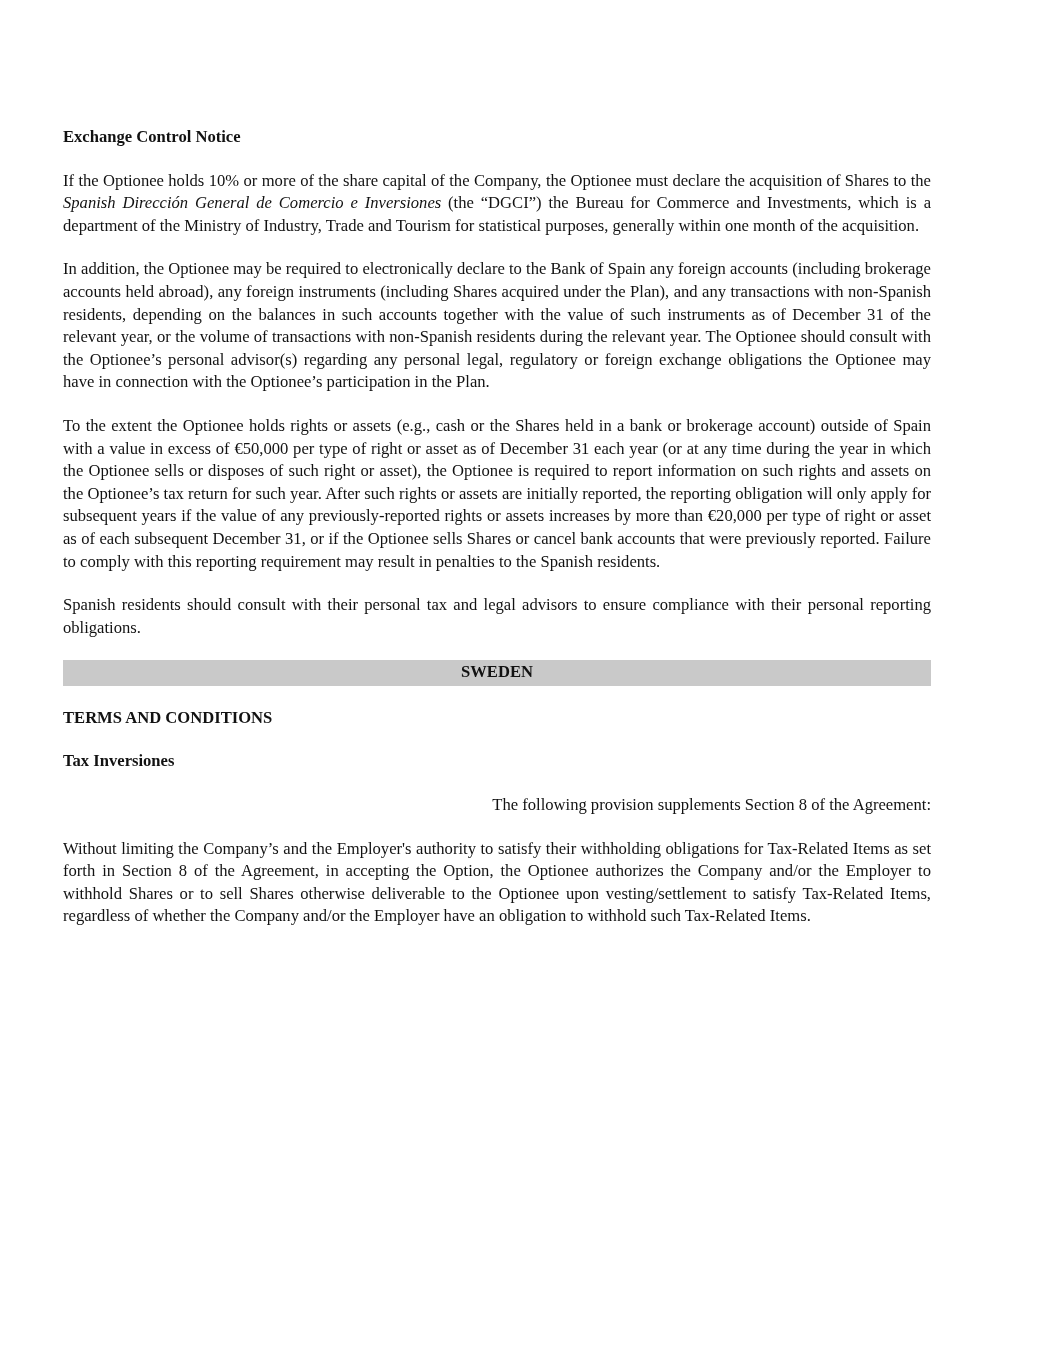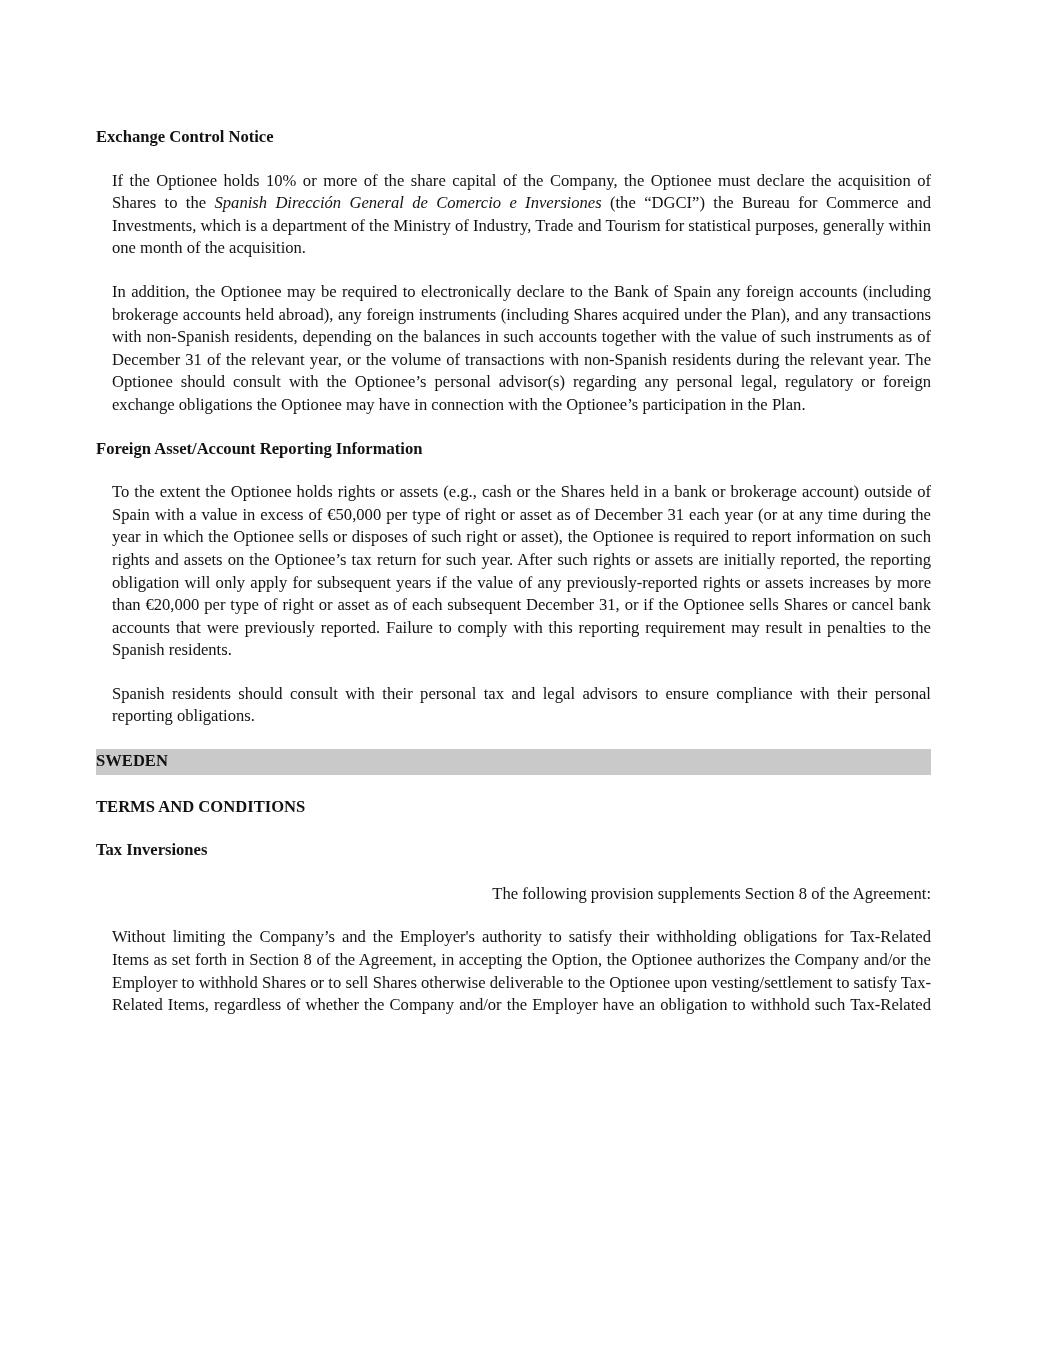--- a/index.html
+++ b/index.html
@@ -6,66 +6,65 @@
     margin: 0;
     padding: 0;
     background: #ffffff;
   }
   .doc-page {
     position: relative;
     width: 1055px;
     height: 1014px;
     background: #ffffff;
     box-sizing: border-box;
-    padding: 126px 124px 0 96px;
+    padding: 126px 124px 0 63px;
     font-family: "Liberation Serif", serif;
     font-size: 16.6px;
     line-height: 22.6px;
     color: #121212;
     overflow: hidden;
   }
   .heading {
     font-weight: bold;
     margin: 0 0 21px 0;
   }
   .heading-italic {
     font-weight: bold;
     margin: 0 0 21px 0;
   }
   .para {
     text-align: justify;
-    margin: 0 0 21px 16px;
+    margin: 0 0 21px 0;
   }
   .para-plain {
     text-align: right;
     margin: 0 0 21px 0;
   }
   .italic-run {
     font-style: italic;
   }
   .section-bar {
     background: #c9c9c9;
-    text-align: left;
+    text-align: center;
     font-weight: bold;
     margin: 0 0 21px 0;
     padding: 1px 0 2px 0;
   }
 </style>
 </head>
 <body>
 
 <div class="doc-page">
 
   <div class="heading">Exchange Control Notice</div>
 
   <p class="para"><span>If the Optionee holds 10% or more of the share capital of the Company, the Optionee must declare the acquisition of Shares to the </span><span class="italic-run">Spanish Dirección General de Comercio e Inversiones</span><span> (the “DGCI”) the Bureau for Commerce and Investments, which is a department of the Ministry of Industry, Trade and Tourism for statistical purposes, generally within one month of the acquisition.</span></p>
 
   <p class="para">In addition, the Optionee may be required to electronically declare to the Bank of Spain any foreign accounts (including brokerage accounts held abroad), any foreign instruments (including Shares acquired under the Plan), and any transactions with non-Spanish residents, depending on the balances in such accounts together with the value of such instruments as of December 31 of the relevant year, or the volume of transactions with non-Spanish residents during the relevant year. The Optionee should consult with the Optionee’s personal advisor(s) regarding any personal legal, regulatory or foreign exchange obligations the Optionee may have in connection with the Optionee’s participation in the Plan.</p>
 
-  <div class="heading">Foreign Asset/Account Reporting Information</div>
 
   <p class="para">To the extent the Optionee holds rights or assets (e.g., cash or the Shares held in a bank or brokerage account) outside of Spain with a value in excess of €50,000 per type of right or asset as of December 31 each year (or at any time during the year in which the Optionee sells or disposes of such right or asset), the Optionee is required to report information on such rights and assets on the Optionee’s tax return for such year.   After such rights or assets are initially reported, the reporting obligation will only apply for subsequent years if the value of any previously-reported rights or assets increases by more than €20,000 per type of right or asset as of each subsequent December 31, or if the Optionee sells Shares or cancel bank accounts that were previously reported. Failure to comply with this reporting requirement may result in penalties to the Spanish residents.</p>
 
   <p class="para">Spanish residents should consult with their personal tax and legal advisors to ensure compliance with their personal reporting obligations.</p>
 
   <div class="section-bar" style="background: rgb(201, 201, 201);"><span>SWEDEN</span></div>
 
   <div class="heading-italic">TERMS AND CONDITIONS</div>
 
   <div class="heading">Tax Inversiones</div>

